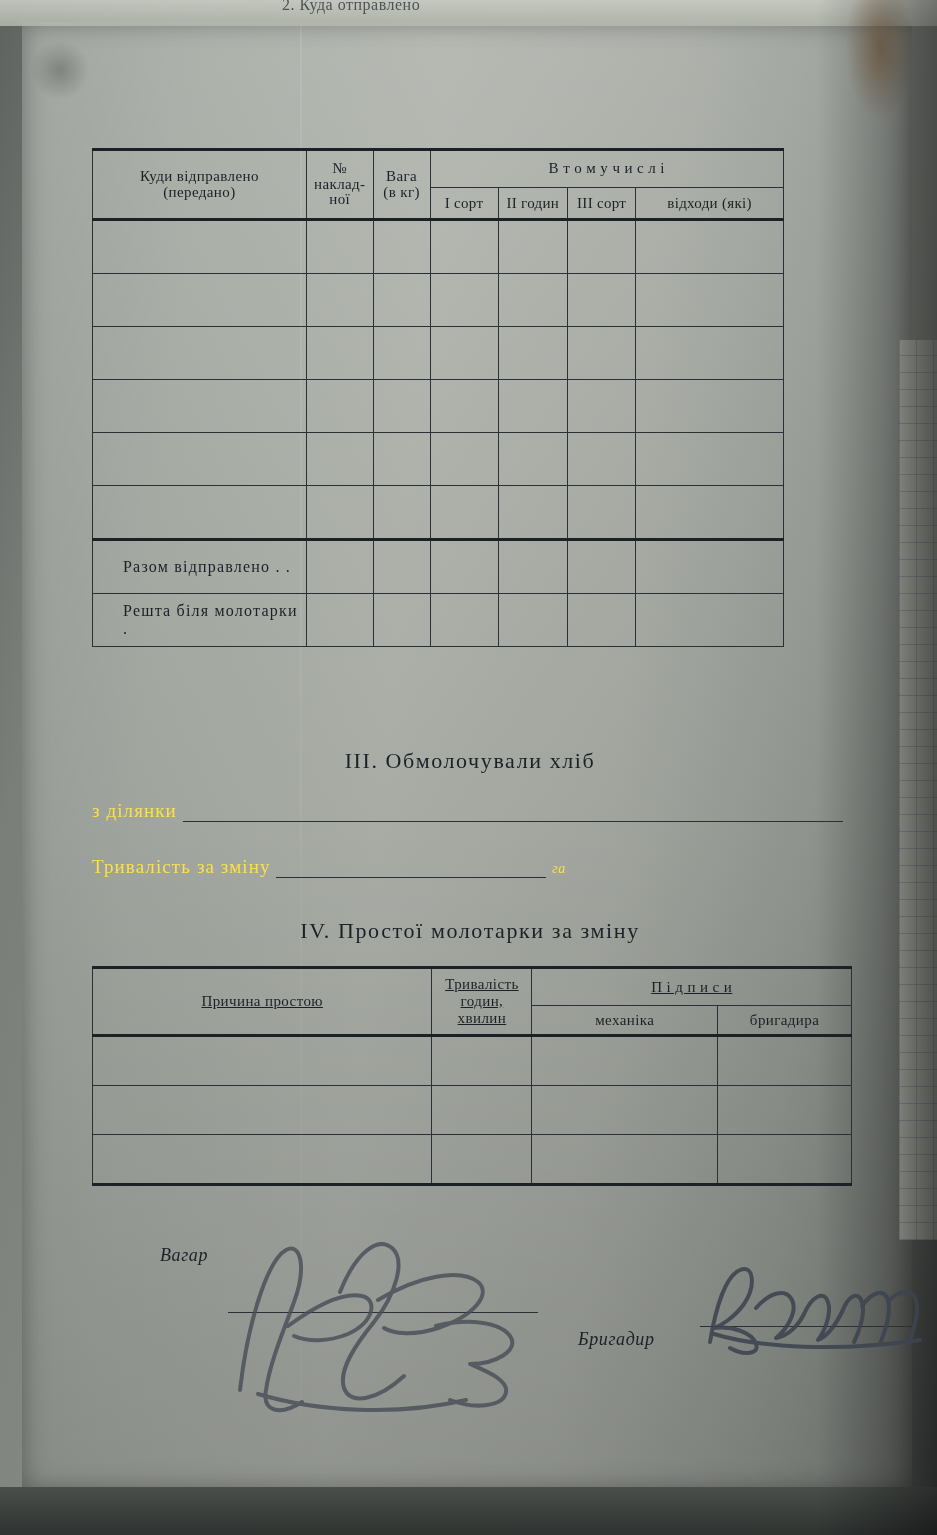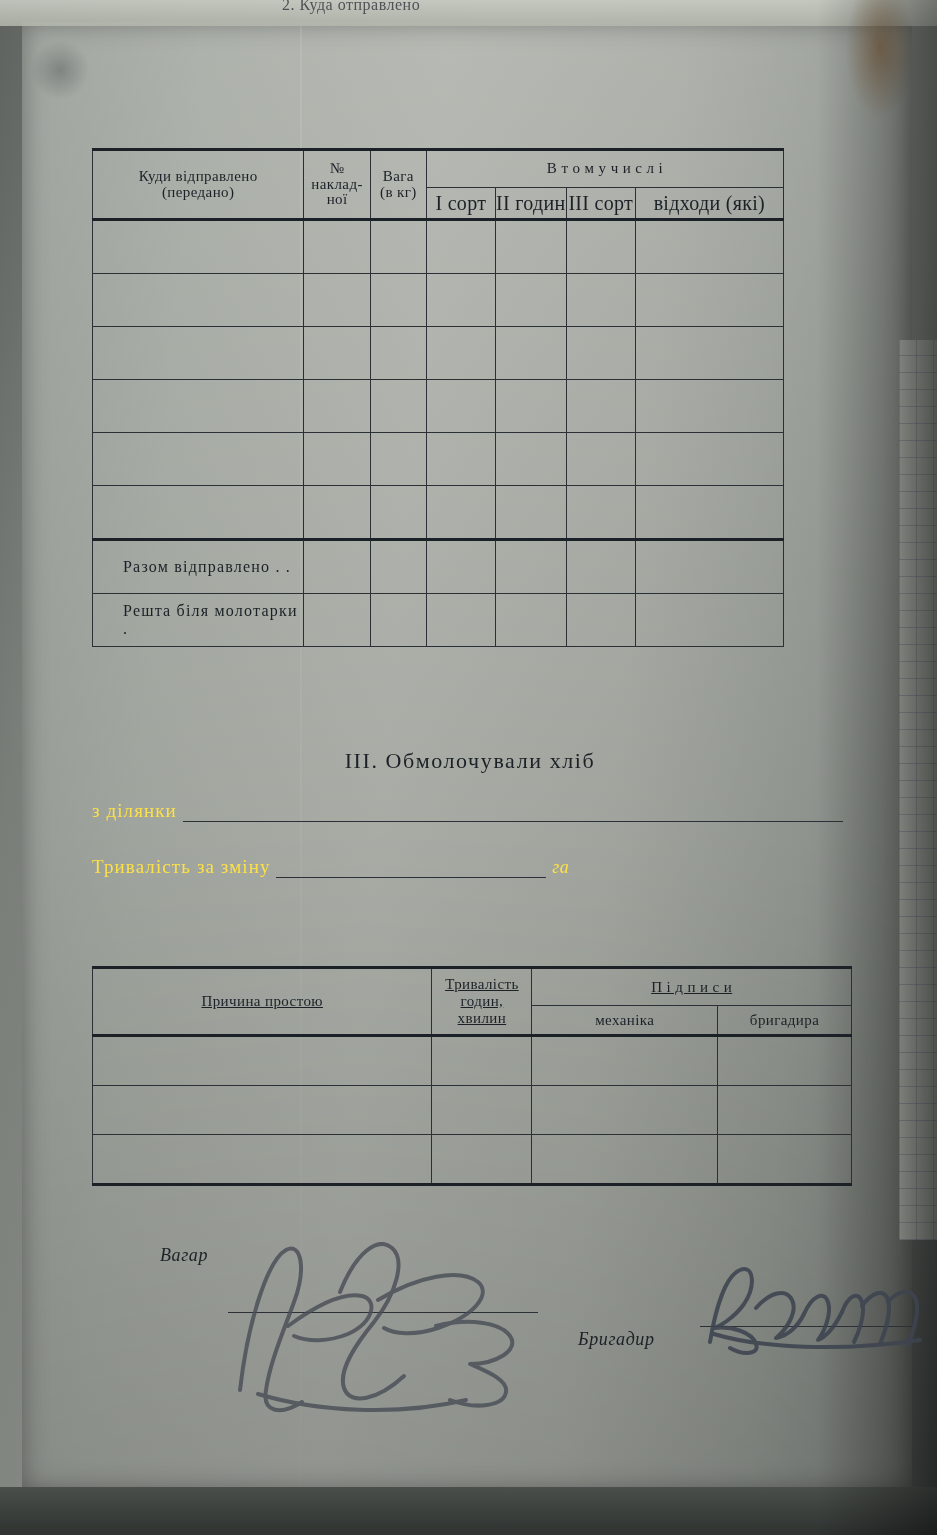--- a/index.html
+++ b/index.html
@@ -117,21 +117,21 @@
     font-weight: normal;
     text-align: center;
     vertical-align: middle;
   }
   .thick-top { border-top: 3px solid #1b2127 !important; }
   .thick-bottom { border-bottom: 3px solid #1b2127 !important; }
 
   
   #tableII { left: 92px; top: 124px; width: 692px; margin-top: 24px; }
   #tableII .hdr td { height: 36px; font-size: 15px; line-height: 1.05; letter-spacing: .4px; }
-  #tableII .sub td { height: 30px; font-size: 20px; letter-spacing: .3px; }
+  #tableII .sub td { height: 30px; font-size: 15px; letter-spacing: .3px; }
   #tableII .row td { height: 52px; }
   #tableII .sum td { height: 52px; }
   .lbl-left {
     text-align: left !important;
     padding-left: 30px !important;
     letter-spacing: 1.2px;
     font-size: 16px;
   }
   .twoline { line-height: 1.12; }
   .small { font-size: 13px; }
@@ -143,21 +143,21 @@
     letter-spacing: 1.1px;
     color: #fde047;
     white-space: nowrap;
   }
   .fill-line {
     display: inline-block;
     border-bottom: 1.6px solid #2a3036;
     vertical-align: bottom;
     height: 14px;
   }
-  .ital { font-style: italic; font-size: 18px; letter-spacing: 0.5px; }
+  .ital { font-style: italic; font-size: 14px; letter-spacing: 0.5px; }
 
   
   #tableIV { left: 92px; top: 966px; width: 760px; }
   #tableIV td { font-size: 15px; letter-spacing: .4px; }
   #tableIV .h1 td { height: 36px; text-decoration: underline; }
   #tableIV .h2 td { height: 28px; }
   #tableIV .row td { height: 48px; }
 
   
   .sig-label {
@@ -313,20 +313,21 @@
       <span>з ділянки</span>
       <span class="fill-line" style="width:660px;"></span>
     </div>
 
     <div class="fill-row" style="left:92px; top:856px;">
       <span>Тривалість за зміну</span>
       <span class="fill-line" style="width:270px;"></span>
       <span class="ital">га</span>
     </div>
 
+    <div class="section-title t4">IV. Простої молотарки за зміну</div>
 
     <table class="grid" id="tableIV">
       <colgroup>
         <col style="width:340px">
         <col style="width:100px">
         <col style="width:186px">
         <col style="width:134px">
       </colgroup>
       <tbody>
           <tr class="h1">

